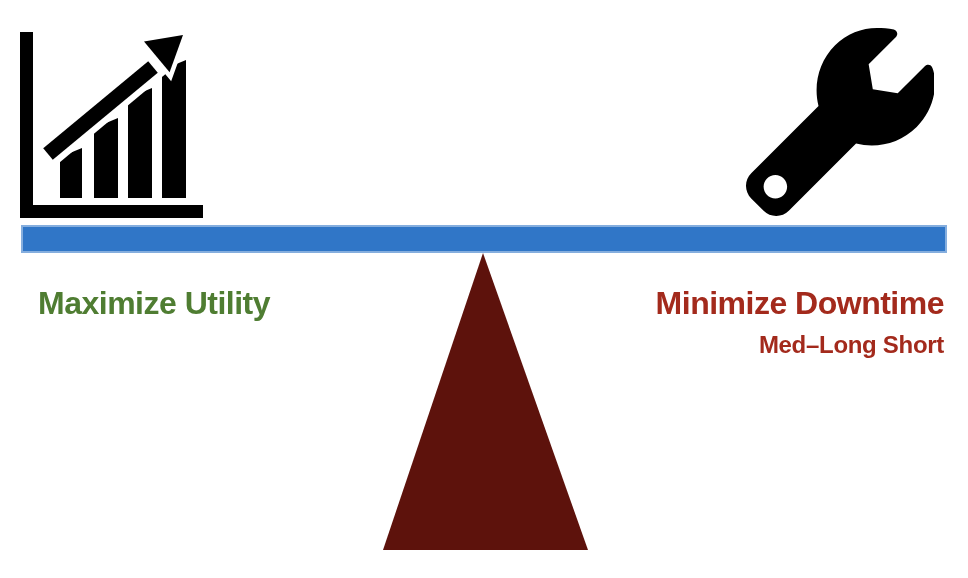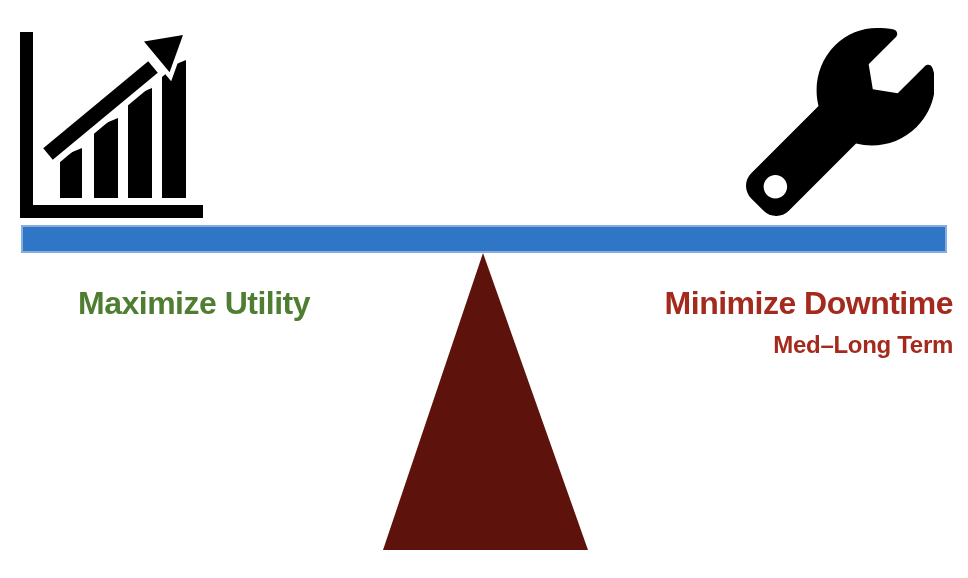--- a/index.html
+++ b/index.html
@@ -49,24 +49,23 @@
     height: 297px;
   }
   .label-block {
     position: absolute;
     top: 283px;
   }
   .label-left {
     left: 38px;
     text-align: right;
     color: var(--left-color, #4f7d32);
-    margin-left: 40px;
   }
   .label-right {
-    right: 15px;
+    right: 24px;
     text-align: right;
     color: var(--right-color, #a32a1c);
   }
   .label-title {
     font-size: 32px;
     line-height: 40px;
     font-weight: 700;
     letter-spacing: -0.5px;
     white-space: nowrap;
   }
@@ -111,16 +110,16 @@
   <svg class="fulcrum" viewBox="0 0 205 297" preserveAspectRatio="none" xmlns="http://www.w3.org/2000/svg" aria-hidden="true">
     <polygon class="fulcrum-fill" points="100,0 205,297 0,297"></polygon>
   </svg>
 
   <div class="label-block label-left">
     <div class="label-title">Maximize Utility</div>
   </div>
 
   <div class="label-block label-right">
     <div class="label-title">Minimize Downtime</div>
-    <div class="label-subtitle">Med–Long Term</div>
+    <div class="label-subtitle">Med–Long Short</div>
   </div>
 
 </div>
 
 </body></html>

